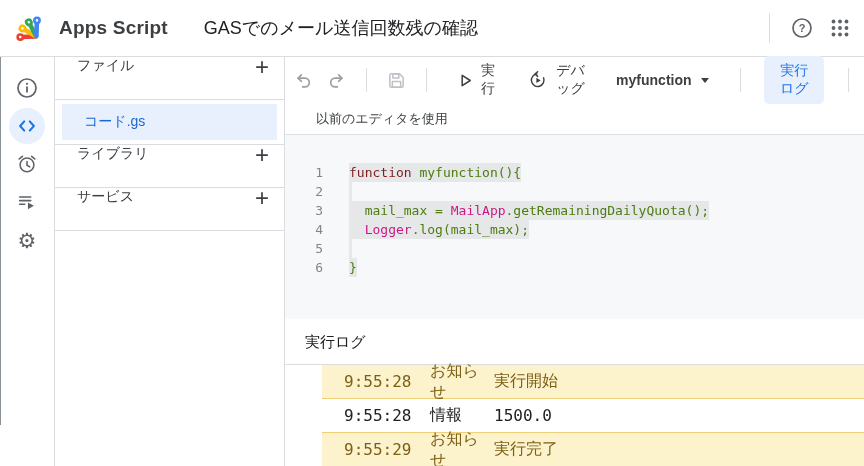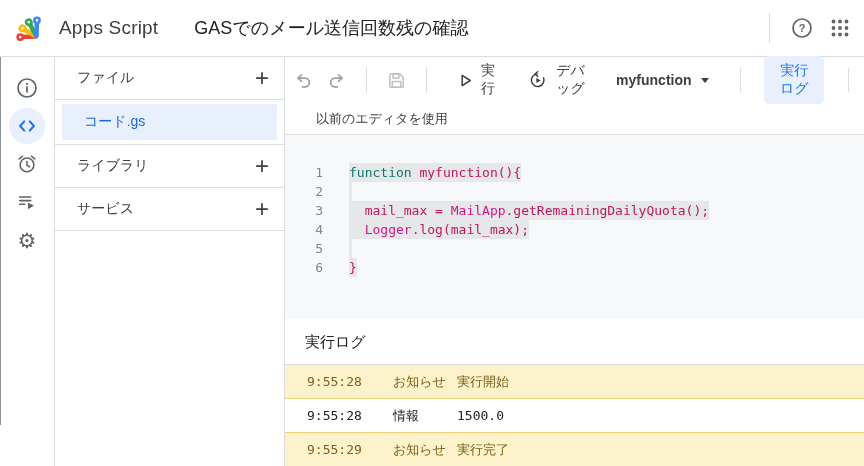--- a/index.html
+++ b/index.html
@@ -5,21 +5,21 @@
   * { margin:0; padding:0; box-sizing:border-box; }
   html,body { background:#fff; }
   .app {
     width:864px; height:466px; position:relative; overflow:hidden;
     background:#fff; font-family:"Liberation Sans",sans-serif; color:#202124;
   }
   
   .topbar { height:57px; display:flex; align-items:center; padding:0 14px 0 16px;
             border-bottom:1px solid #dadce0; }
   .brand { display:flex; align-items:center; gap:9px; }
-  .brand-text { font-size:19px; color:#3c4043; letter-spacing:.2px; }
+  .brand-text { font-size:19px; color:#3c4043; letter-spacing:.2px;font-weight:bold; }
   .topbar-title { margin-left:36px; font-size:18px; color:#202124; white-space:nowrap; }
   .topbar-right { margin-left:auto; display:flex; align-items:center; }
   .deploy-btn { background:#1a73e8; color:#fff; border:none; border-radius:4px;
                 height:33px; padding:0 13px 0 20px; font-size:14px; display:flex;
                 align-items:center; gap:15px; cursor:pointer;
                 font-family:"Liberation Sans",sans-serif; }
   .caret-white { width:0; height:0; border-left:5px solid transparent;
                  border-right:5px solid transparent; border-top:5px solid #fff; }
   .topbar-sep { width:1px; height:30px; background:#dadce0; margin:0 21px; }
   .icon-btn { background:none; border:none; padding:0; cursor:pointer;
@@ -30,21 +30,21 @@
   .left-edge { position:absolute; left:0; top:57px; width:1px; height:368px; background:#8a9298; }
   .rail { width:55px; border-right:1px solid #dadce0; display:flex; flex-direction:column;
           align-items:center; padding-top:12px; background:#fff; }
   .rail-item { width:38px; height:38px; display:flex; align-items:center;
                justify-content:center; cursor:pointer; }
   .rail-circle { width:36px; height:36px; border-radius:50%; background:#e8f0fe;
                  display:flex; align-items:center; justify-content:center; }
   .gear-glyph { font-size:21px; color:#5f6368; line-height:1; }
   
   .files { width:230px; border-right:1px solid #dadce0; font-size:14px; color:#3c4043; }
-  .files-row { height:43px; display:flex; align-items:center; justify-content:space-between;
+  .files-row { height:43px; display:flex; align-items:flex-start; justify-content:space-between;
                padding:0 15px 0 22px; border-bottom:1px solid #dadce0; cursor:default; }
   .plus-btn { background:none; border:none; font-size:24px; font-weight:400; color:#3c4043;
               line-height:20px; cursor:pointer; font-family:"Liberation Sans",sans-serif; }
   .file-sel-wrap { padding:4px 7px; border-bottom:1px solid #dadce0; }
   .file-selected { height:36px; background:#e8f0fe; color:#1967d2; display:flex;
                    align-items:center; padding-left:22px; cursor:pointer; }
   
   .main { flex:1; min-width:0; display:flex; flex-direction:column; }
   .toolbar { height:46px; display:flex; align-items:center; padding:0 8px;gap:12px; }
   .tbtn { width:30px; height:30px; background:none; border:none; display:flex;
@@ -65,28 +65,28 @@
                 font-size:13px; color:#3c4043; }
   .legacy-link { cursor:pointer; }
   
   .editor { height:185px; background:#f7f8f9; border-top:1px solid #dfe1e3;
             padding-top:28px; font-family:"DejaVu Sans Mono","Liberation Mono",monospace;
             font-size:13px; overflow:hidden; }
   .code-line { display:flex; height:19px; line-height:19px; }
   .line-number { width:38px; text-align:right; color:#80868b; flex:none; }
   .code-content { margin-left:26px; color:#37474f; white-space:pre; background:#e5e7e9; }
   .code-content.sliver { width:3px; background:#e5e7e9; }
-  .tok-keyword { color:#0f766e; }
+  .tok-keyword { color:#7f1d1d; }
   .tok-class { color:#d01884; }
-  .tok-plain { color:#be185d; }
+  .tok-plain { color:#4d7c0f; }
   
   .logpanel { flex:1; background:#fff; overflow:hidden; }
   .logpanel-header { padding:14px 20px 12px; font-size:15px; color:#202124;
                      border-bottom:1px solid #dadce0; }
-  .log-row { height:34px; display:flex; align-items:center; padding-left:22px; font-size:13px; }
+  .log-row { height:34px; display:flex; align-items:center; padding-left:22px; font-size:16px;margin-left:37px; }
   .row-notice { background:#fcf3cd; border-bottom:1px solid #f0d078; color:#7d6017; }
   .row-info { background:#fff; border-bottom:1px solid #f0d078; color:#202124; }
   .log-time { width:86px; font-family:"DejaVu Sans Mono","Liberation Mono",monospace; }
   .log-type { width:64px; }
   .log-message.mono { font-family:"DejaVu Sans Mono","Liberation Mono",monospace; }
   svg { display:block; }
 </style>
 </head>
 <body>
 

